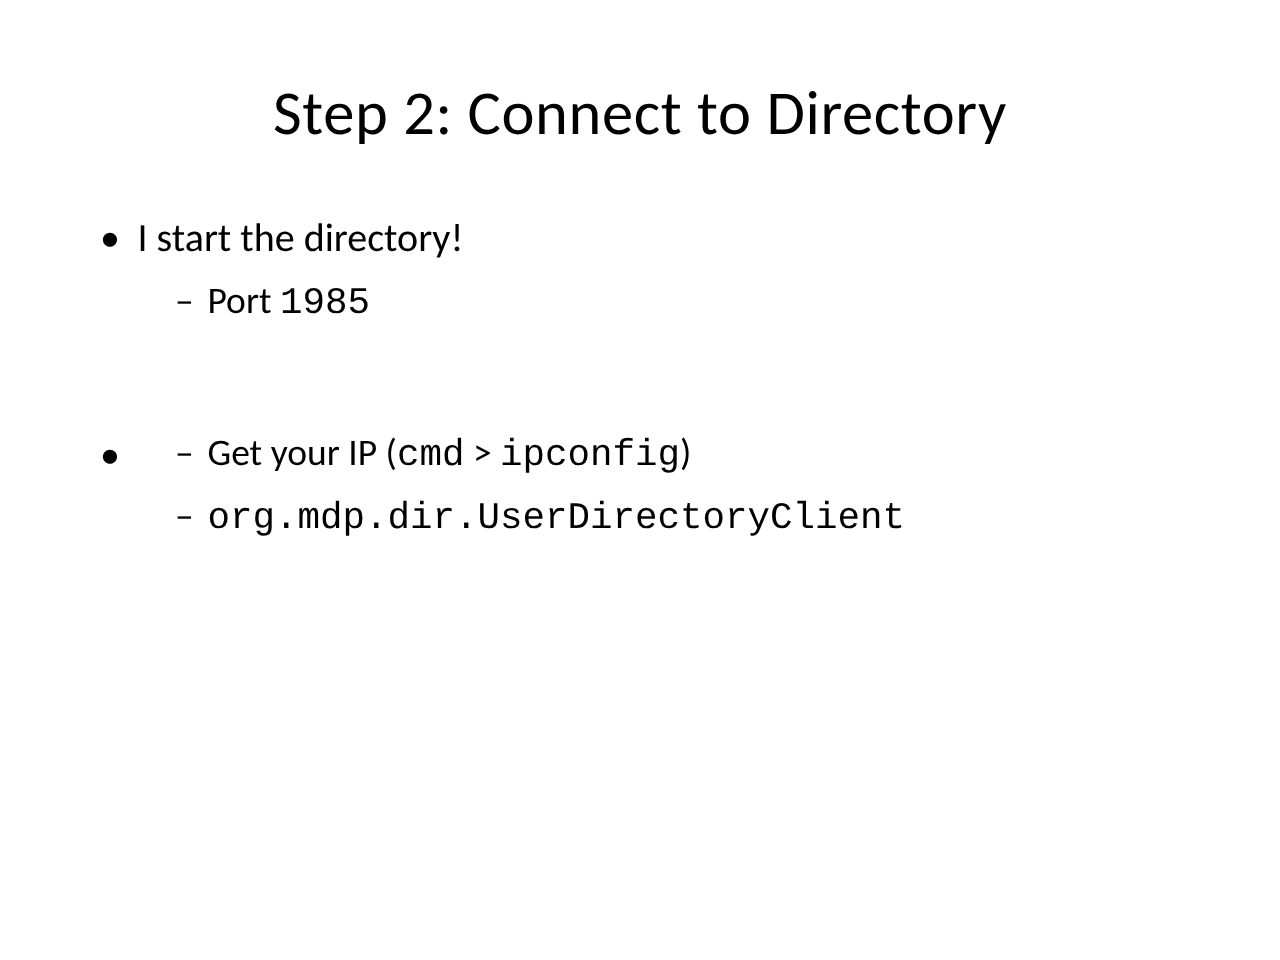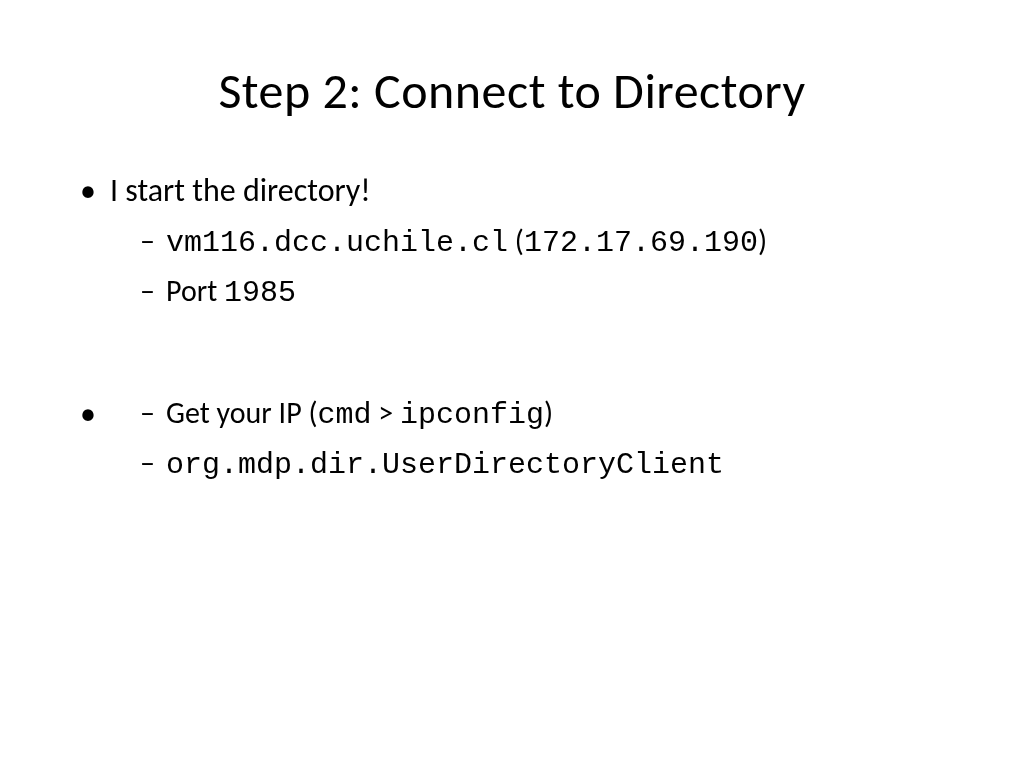--- a/index.html
+++ b/index.html
@@ -67,23 +67,20 @@
 <body>
 
 <div class="slide">
   <h1 class="title">Step 2: Connect to Directory</h1>
 
   <ul class="level1">
     <li>
       <span>I start the directory!</span>
       <ul class="level2">
         <li>
-          <span class="mono">vm116.dcc.uchile.cl</span><span> (</span><span class="mono">172.17.69.190</span><span>)</span>
-        </li>
-        <li>
           <span>Port </span><span class="mono">1985</span>
         </li>
       </ul>
     </li>
   </ul>
 
   <div class="spacer"></div>
 
   <ul class="level1">
     <li>

